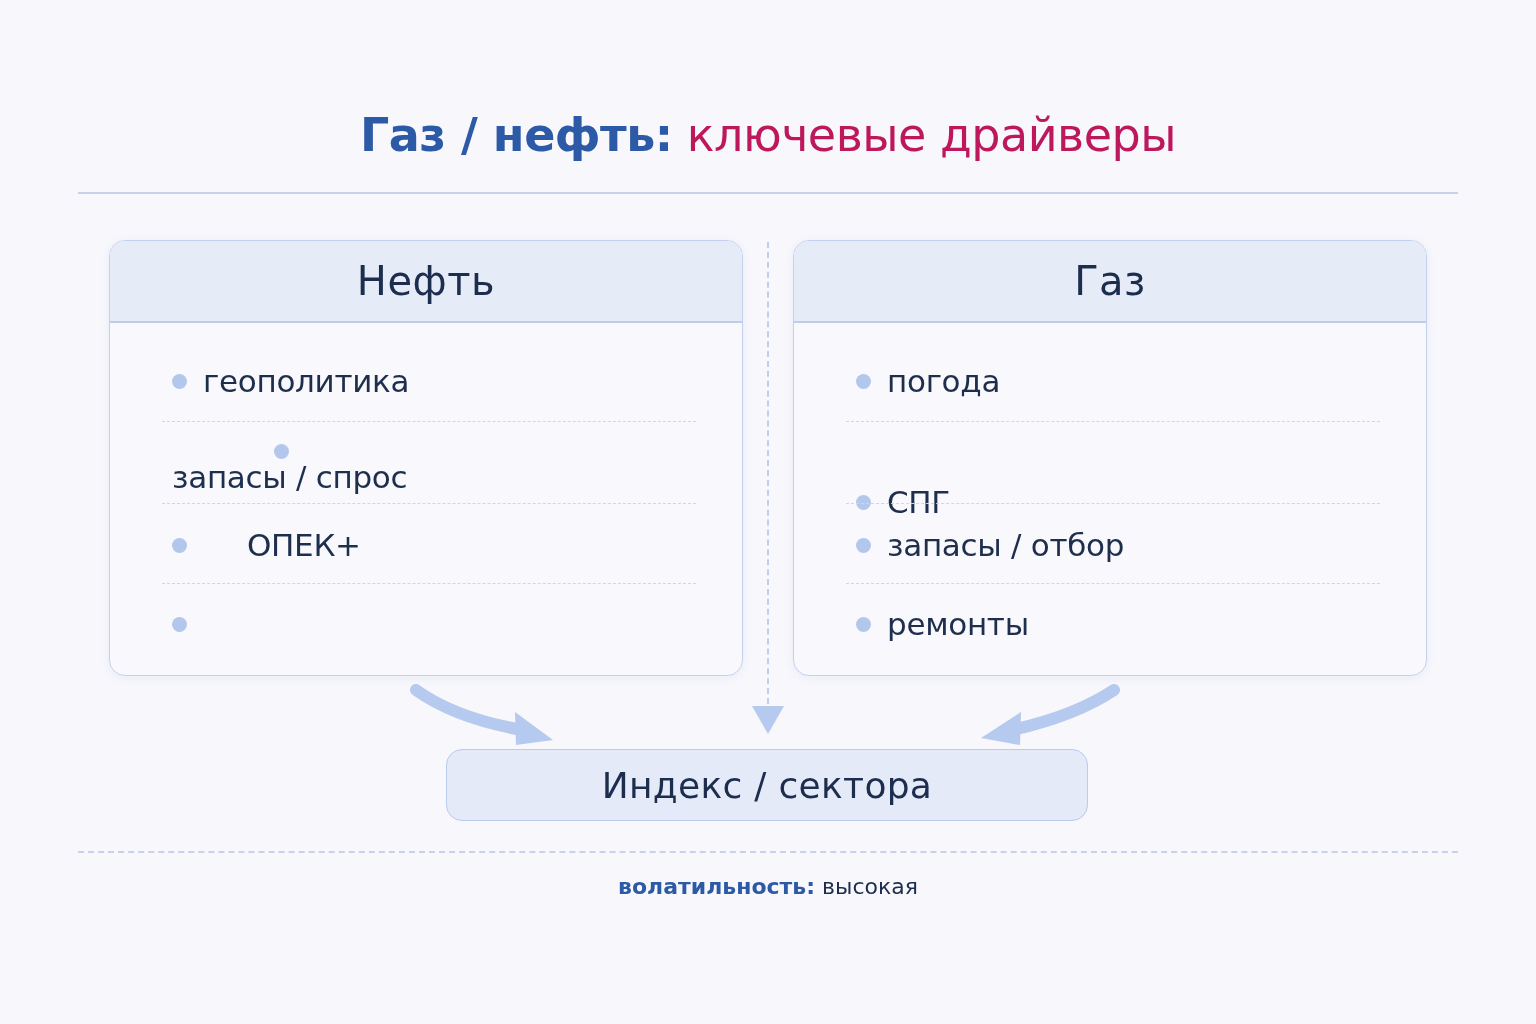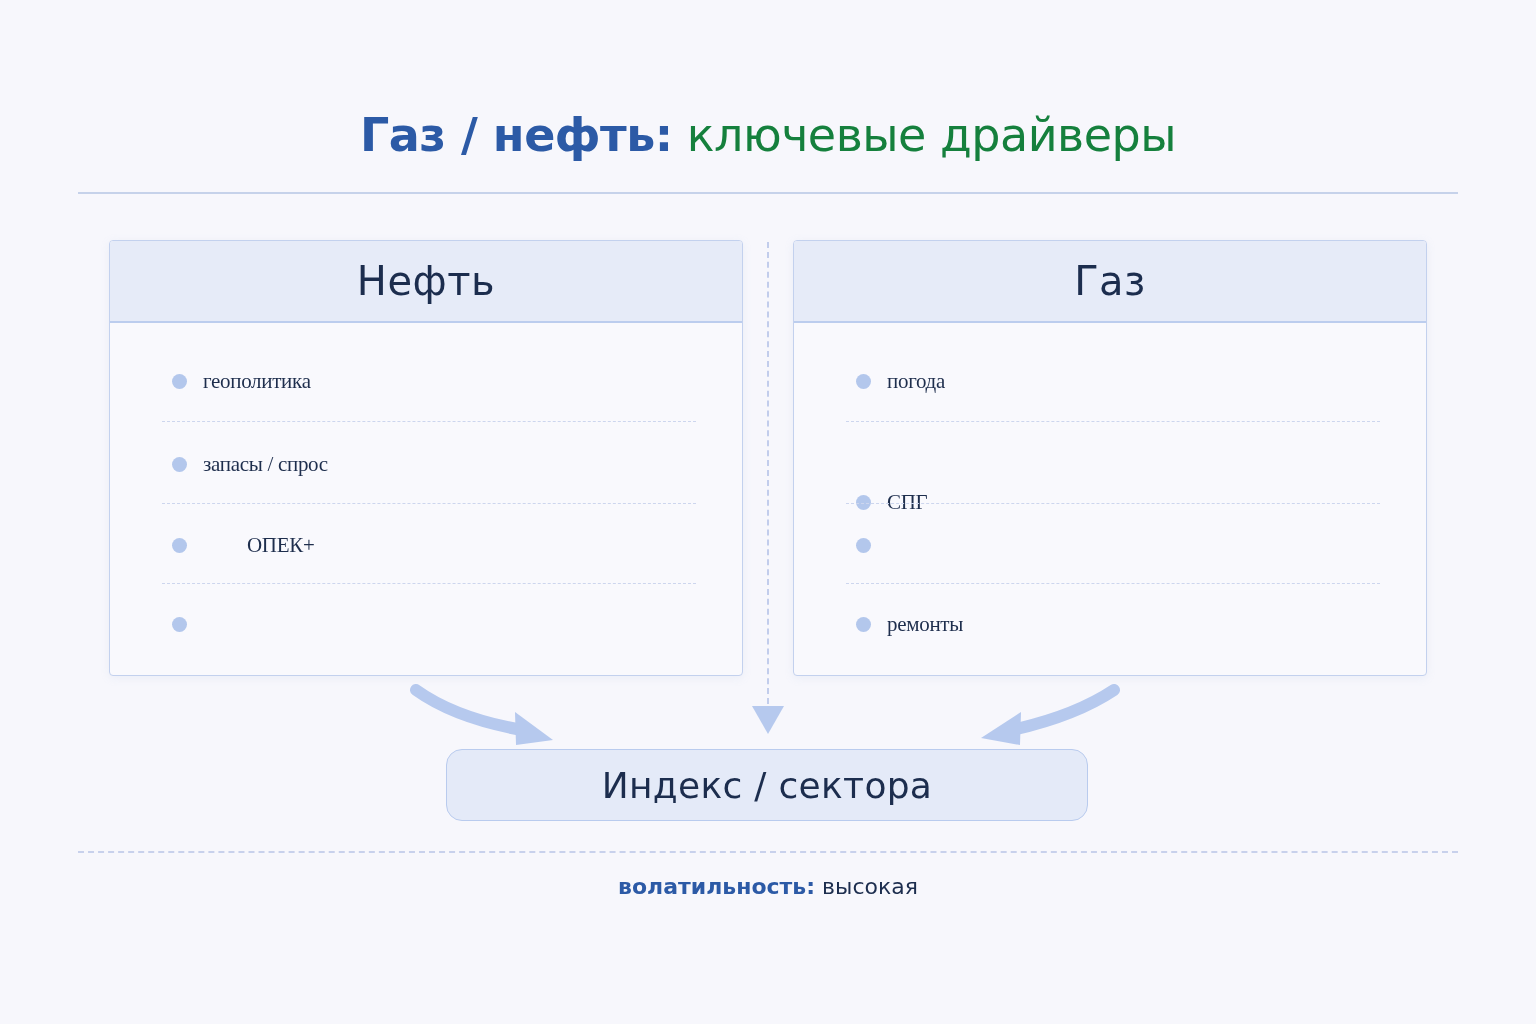--- a/index.html
+++ b/index.html
@@ -7,46 +7,46 @@
     width:1536px; height:1024px; position:relative; overflow:hidden;
     background:#f7f7fc;
     font-family:"DejaVu Sans", "Liberation Sans", sans-serif;
     color:#1c2d4e;
   }
   .title {
     position:absolute; left:0; top:108px; width:1536px; text-align:center;
     font-size:46px; letter-spacing:-0.5px; white-space:nowrap;
   }
   .title .accent { color:#2c5aa6; font-weight:bold;margin-top:40px; }
-  .title .rest { color:#15803d; font-weight:normal; }
+  .title .rest { color:#be185d; font-weight:normal; }
   .rule-top {
     position:absolute; left:78px; top:192px; width:1380px; height:2px;
     background:#c6d2ea;
   }
   .vdash {
     position:absolute; left:767px; top:242px; width:0; height:462px;
     border-left:2px dashed #c2cdec;
   }
   .card {
     position:absolute; top:240px; width:632px; height:434px;
-    border:1.5px solid #c3d1ee; border-radius:4px;
+    border:1.5px solid #c3d1ee; border-radius:16px;
     background:#f9f9fd; box-shadow:0 2px 10px rgba(150,170,215,0.12);
     overflow:hidden;
   }
   .card.left { left:109px; }
   .card.right { left:793px; }
   .card-head {
     height:80px; background:#e6ebf8; border-bottom:2px solid #bccdee;
     display:flex; align-items:center; justify-content:center;
     font-size:40px; color:#1c2d4e; letter-spacing:0.5px;
   }
   .items { position:relative; padding:0; margin:0; list-style:none; }
   .item {
     position:absolute; left:62px; height:40px; display:flex; align-items:center;
-    font-size:21px; color:#1e2e4d; white-space:nowrap; letter-spacing:-0.3px;font-family:Liberation Serif, serif;
+    font-size:31px; color:#1e2e4d; white-space:nowrap; letter-spacing:-0.3px;
   }
   .dot {
     width:15px; height:15px; border-radius:50%; background:#b3c7ec;
     margin-right:16px; flex:0 0 auto;
   }
   .sep {
     position:absolute; left:52px; width:534px; height:0;
     border-top:1.5px dashed #cdd6ee;
   }
   .index-box {
@@ -79,21 +79,21 @@
 <div class="vdash"></div>
 
 <div class="card left">
   <div class="card-head">Нефть</div>
   <div class="items">
     <div class="item" style="top:38px;">
       <span class="dot"></span>
       <span>геополитика</span>
     </div>
     <div class="sep" style="top:98px;"></div>
-    <div class="item" style="top:121px;">
+    <div class="item" style="top:121px;flex-direction:column;">
       <span class="dot"></span>
       <span>запасы / спрос</span>
     </div>
     <div class="sep" style="top:180px;"></div>
     <div class="item" style="top:202px;gap:44px;">
       <span class="dot"></span>
       <span>ОПЕК+</span>
     </div>
     <div class="sep" style="top:260px;"></div>
     <div class="item" style="top:281px;">
@@ -110,20 +110,21 @@
       <span>погода</span>
     </div>
     <div class="sep" style="top:98px;"></div>
     <div class="item" style="top:121px;margin-top:38px;">
       <span class="dot"></span>
       <span>СПГ</span>
     </div>
     <div class="sep" style="top:180px;"></div>
     <div class="item" style="top:202px;">
       <span class="dot"></span>
+      <span>запасы / отбор</span>
     </div>
     <div class="sep" style="top:260px;"></div>
     <div class="item" style="top:281px;justify-content:flex-end;">
       <span class="dot"></span>
       <span>ремонты</span>
     </div>
   </div>
 </div>
 
 <svg class="arrows" viewBox="0 0 1536 1024">

